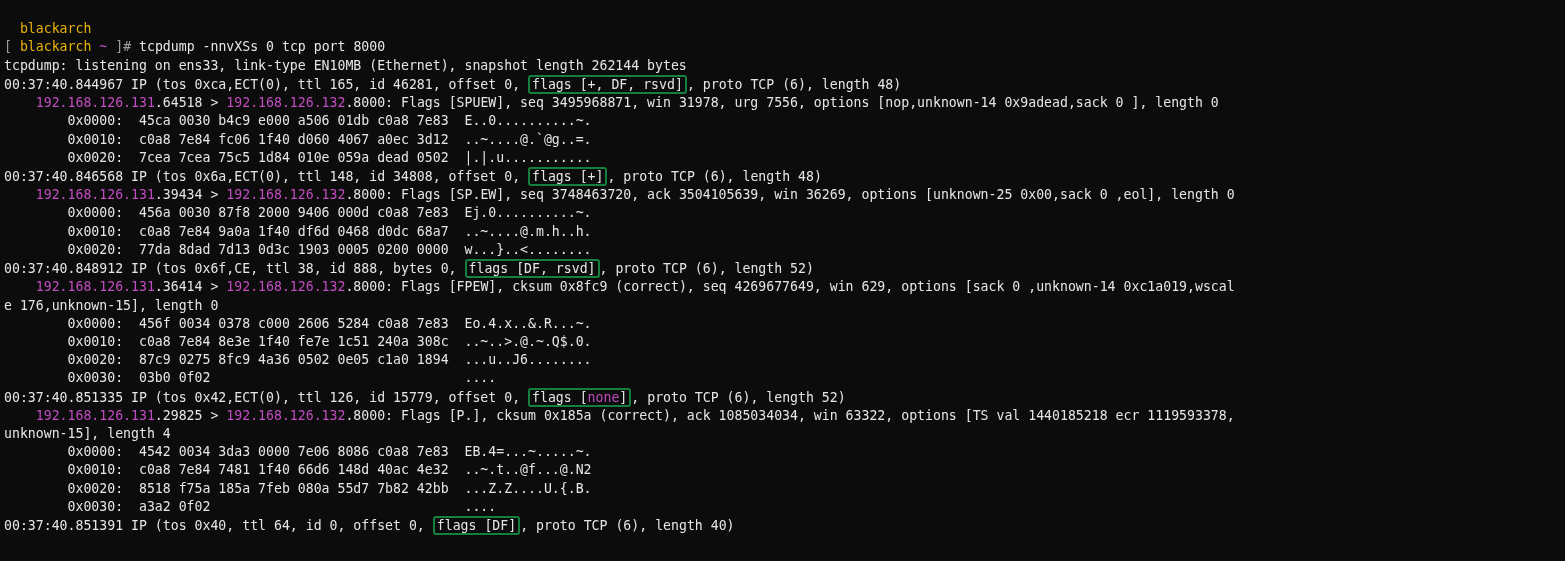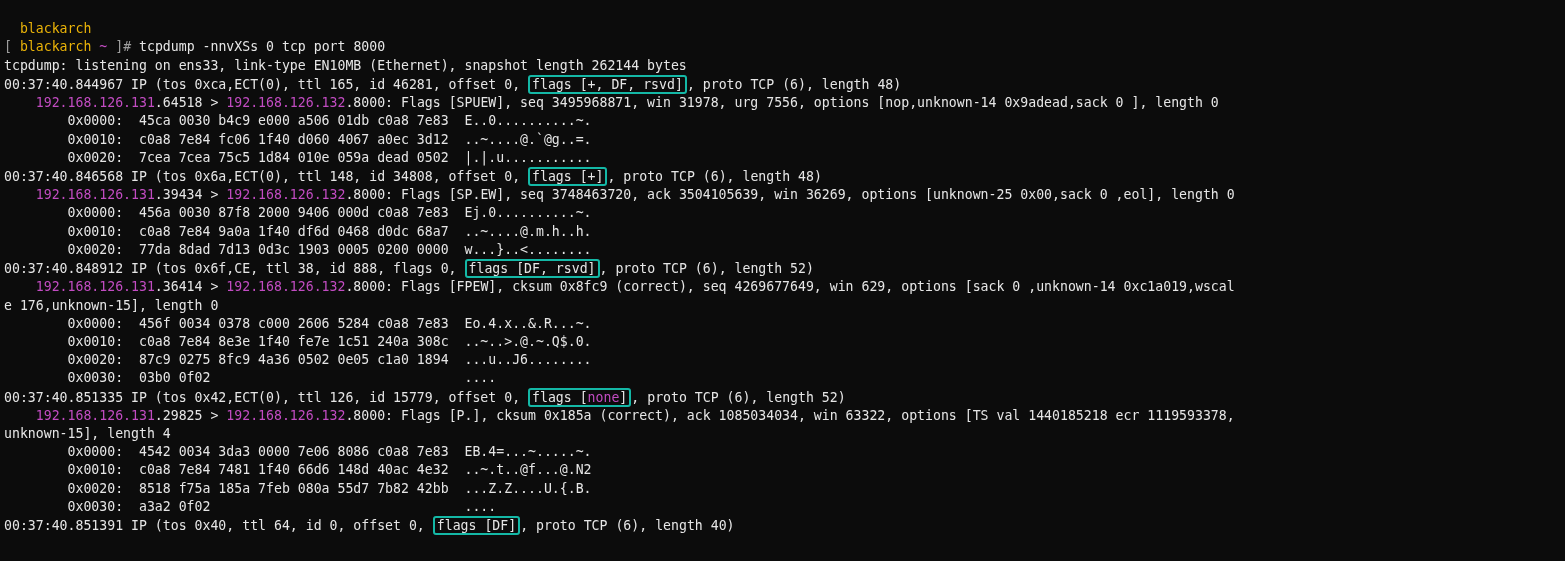--- a/index.html
+++ b/index.html
@@ -15,21 +15,21 @@
   }
   .term {
     padding:2px 4px;
     white-space:pre;
   }
   .cyan    { color:#eab308; }
   .gray    { color:#9e9e9e; }
   .magenta { color:#c24cc2; }
   .white   { color:#e6e6e6; }
   .redbox {
-    border:2px solid #14b8a6;
+    border:2px solid #15803d;
     border-radius:3px;
     padding:0 2px;
     color:#e6e6e6;
     display:inline-block;
     line-height:1.15;
   }
   .redbox .none { color:#c24cc2;text-align:right; }
 </style>
 </head>
 <body>
@@ -40,21 +40,21 @@
 <span><span class="white">00:37:40.844967 IP (tos 0xca,ECT(0), ttl 165, id 46281, offset 0, </span><span class="redbox">flags [+, DF, rsvd]</span><span class="white">, proto TCP (6), length 48)</span></span>
 <span><span class="white">    </span><span class="magenta">192.168.126.131</span><span class="white">.64518 &gt; </span><span class="magenta">192.168.126.132</span><span class="white">.8000: Flags [SPUEW], seq 3495968871, win 31978, urg 7556, options [nop,unknown-14 0x9adead,sack 0 ], length 0</span></span>
 <span><span class="white">        0x0000:  45ca 0030 b4c9 e000 a506 01db c0a8 7e83  E..0..........~.</span></span>
 <span><span class="white">        0x0010:  c0a8 7e84 fc06 1f40 d060 4067 a0ec 3d12  ..~....@.`@g..=.</span></span>
 <span><span class="white">        0x0020:  7cea 7cea 75c5 1d84 010e 059a dead 0502  |.|.u...........</span></span>
 <span><span class="white">00:37:40.846568 IP (tos 0x6a,ECT(0), ttl 148, id 34808, offset 0, </span><span class="redbox">flags [+]</span><span class="white">, proto TCP (6), length 48)</span></span>
 <span><span class="white">    </span><span class="magenta">192.168.126.131</span><span class="white">.39434 &gt; </span><span class="magenta">192.168.126.132</span><span class="white">.8000: Flags [SP.EW], seq 3748463720, ack 3504105639, win 36269, options [unknown-25 0x00,sack 0 ,eol], length 0</span></span>
 <span><span class="white">        0x0000:  456a 0030 87f8 2000 9406 000d c0a8 7e83  Ej.0..........~.</span></span>
 <span><span class="white">        0x0010:  c0a8 7e84 9a0a 1f40 df6d 0468 d0dc 68a7  ..~....@.m.h..h.</span></span>
 <span><span class="white">        0x0020:  77da 8dad 7d13 0d3c 1903 0005 0200 0000  w...}..&lt;........</span></span>
-<span><span class="white">00:37:40.848912 IP (tos 0x6f,CE, ttl 38, id 888, flags 0, </span><span class="redbox">flags [DF, rsvd]</span><span class="white">, proto TCP (6), length 52)</span></span>
+<span><span class="white">00:37:40.848912 IP (tos 0x6f,CE, ttl 38, id 888, bytes 0, </span><span class="redbox">flags [DF, rsvd]</span><span class="white">, proto TCP (6), length 52)</span></span>
 <span><span class="white">    </span><span class="magenta">192.168.126.131</span><span class="white">.36414 &gt; </span><span class="magenta">192.168.126.132</span><span class="white">.8000: Flags [FPEW], cksum 0x8fc9 (correct), seq 4269677649, win 629, options [sack 0 ,unknown-14 0xc1a019,wscal</span></span>
 <span><span class="white">e 176,unknown-15], length 0</span></span>
 <span><span class="white">        0x0000:  456f 0034 0378 c000 2606 5284 c0a8 7e83  Eo.4.x..&amp;.R...~.</span></span>
 <span><span class="white">        0x0010:  c0a8 7e84 8e3e 1f40 fe7e 1c51 240a 308c  ..~..&gt;.@.~.Q$.0.</span></span>
 <span><span class="white">        0x0020:  87c9 0275 8fc9 4a36 0502 0e05 c1a0 1894  ...u..J6........</span></span>
 <span><span class="white">        0x0030:  03b0 0f02                                ....</span></span>
 <span><span class="white">00:37:40.851335 IP (tos 0x42,ECT(0), ttl 126, id 15779, offset 0, </span><span class="redbox">flags [<span class="none">none</span>]</span><span class="white">, proto TCP (6), length 52)</span></span>
 <span><span class="white">    </span><span class="magenta">192.168.126.131</span><span class="white">.29825 &gt; </span><span class="magenta">192.168.126.132</span><span class="white">.8000: Flags [P.], cksum 0x185a (correct), ack 1085034034, win 63322, options [TS val 1440185218 ecr 1119593378,</span></span>
 <span><span class="white">unknown-15], length 4</span></span>
 <span><span class="white">        0x0000:  4542 0034 3da3 0000 7e06 8086 c0a8 7e83  EB.4=...~.....~.</span></span>

